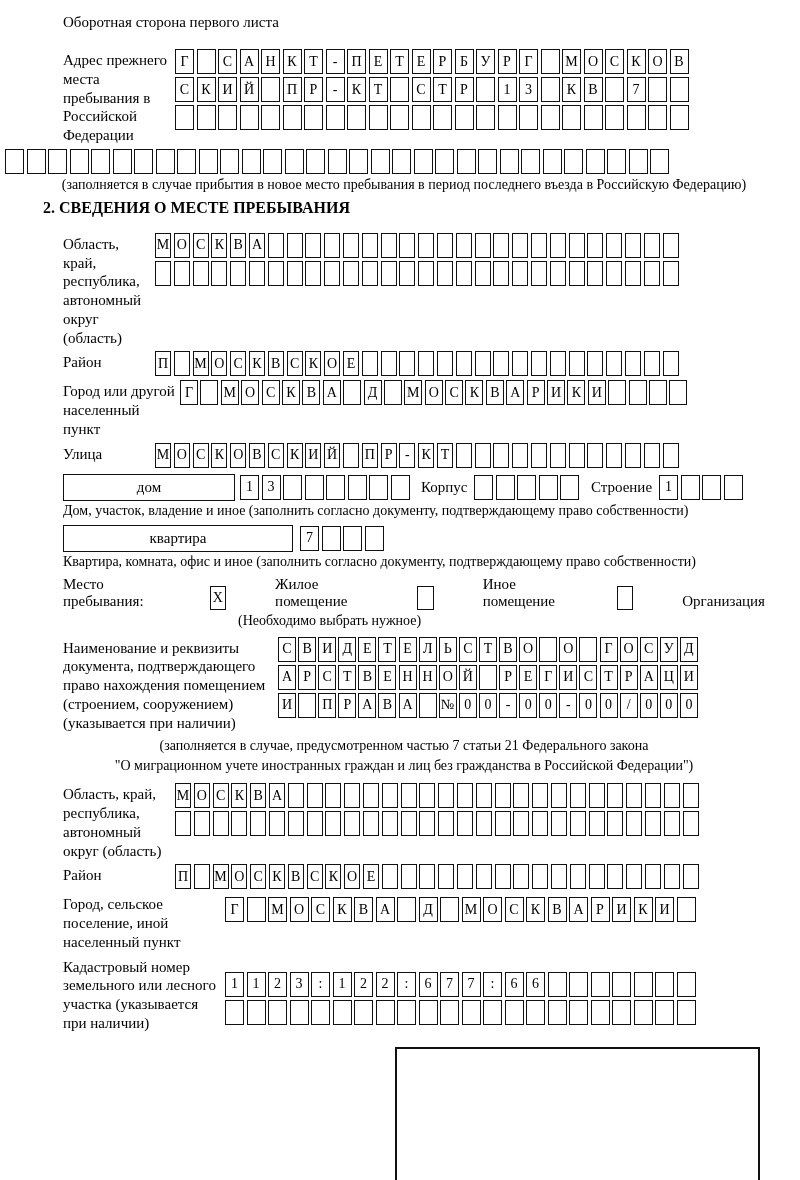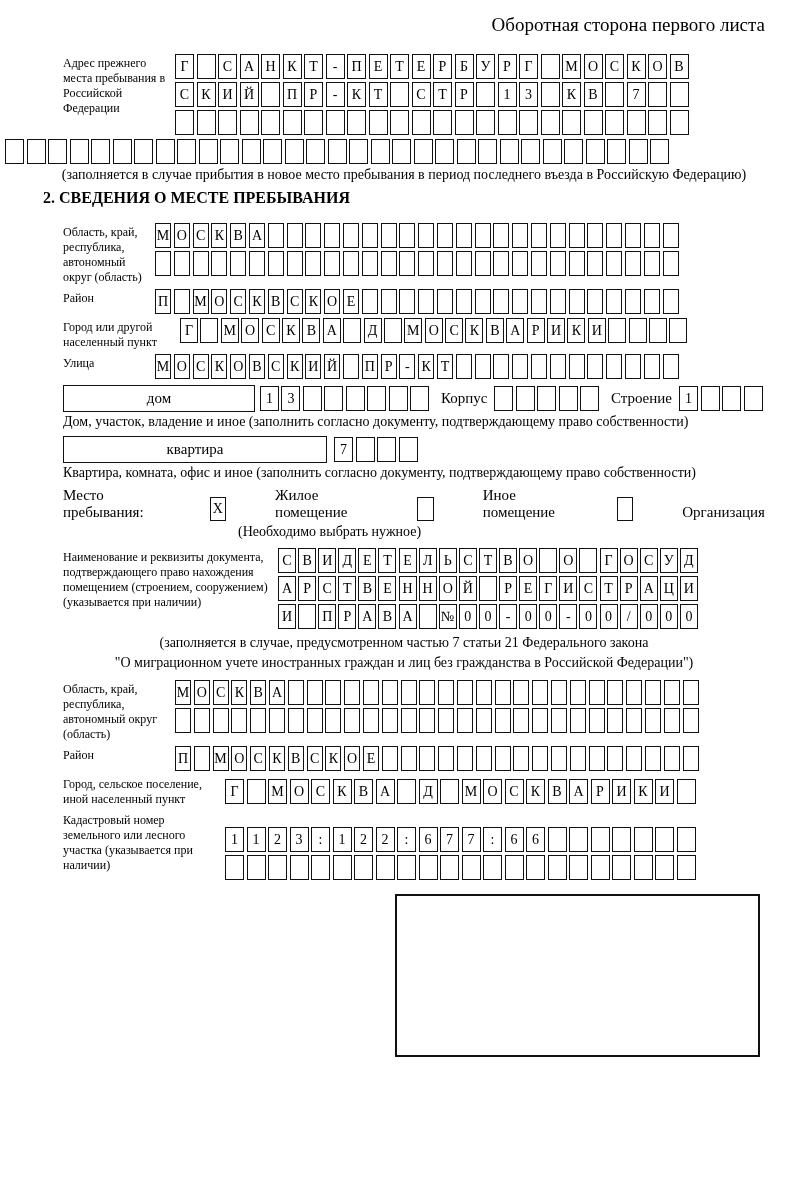--- a/index.html
+++ b/index.html
@@ -3,23 +3,23 @@
 <meta charset="utf-8">
 <style>
   * { margin:0; padding:0; box-sizing:border-box; }
   html,body { background:#fff; }
   .page {
     position:relative; width:800px; height:1180px;
     padding:14px 35px 0 63px;
     font-family:"Liberation Serif","DejaVu Serif",serif;
     color:#000; background:#fff; overflow:hidden;
   }
-  .hdr { text-align:right; font-size:19px; margin-bottom:18px; }
+  .hdr { font-size:15px; margin-bottom:18px; }
   .field { display:flex; align-items:flex-start; margin-bottom:4px; }
-  .lbl { font-size:12px; line-height:1.25; padding-top:2px; }
+  .lbl { font-size:15px; line-height:1.25; padding-top:2px; }
   .lbl.w112 { width:112px; }
   .lbl.w92  { width:92px; }
   .lbl.w117 { width:117px; }
   .lbl.w162 { width:162px; }
   .rows { display:flex; flex-direction:column; gap:3px; }
   .cells { display:flex; }
   .cell {
     border:1.5px solid #111; height:25px;
     display:inline-flex; align-items:center; justify-content:center;
     font-size:14px; flex:0 0 auto; background:#fff;
@@ -28,22 +28,22 @@
   .pb .cell { width:16px; margin-right:2.8px; }  
   .pc .cell { width:18px; margin-right:2.4px; }  
   .pd .cell { width:18px; margin-right:2.1px; }  
   .fullrow { margin-left:-58px; margin-top:1px; }
   .note { font-size:14px; text-align:center; margin:3px 0 6px -20px; }
   .h2 { font-size:16px; font-weight:bold; text-align:left; margin:6px 0 16px -20px; }
   .boxfield {
     border:1.5px solid #111; height:27px; display:inline-flex;
     align-items:center; justify-content:center; font-size:15px;
   }
-  .housebox { width:192px; margin-right:5px; }
-  .aptbox { width:264px; margin-right:7px; }
+  .housebox { width:172px; margin-right:5px; }
+  .aptbox { width:230px; margin-right:7px; }
   .hrow { display:flex; align-items:center; margin:6px 0 2px 0; }
   .hrow .gaplbl { font-size:15px; margin:0 7px 0 9px; }
   .smallnote { font-size:14px; margin:2px 0 6px 0; }
   .stay { display:flex; align-items:flex-end; margin-top:6px; font-size:15px;gap:39px; }
   .chk {
     width:20px; height:24px; border:1.5px solid #111; margin:0 10px 0 8px;
     display:inline-flex; align-items:center; justify-content:center; font-size:14px;
   }
   .stay-note { font-size:14px; margin:3px 0 8px 175px; }
   .fact-title { font-size:16px; font-weight:bold; text-align:center; margin:14px 0 10px -20px; }

